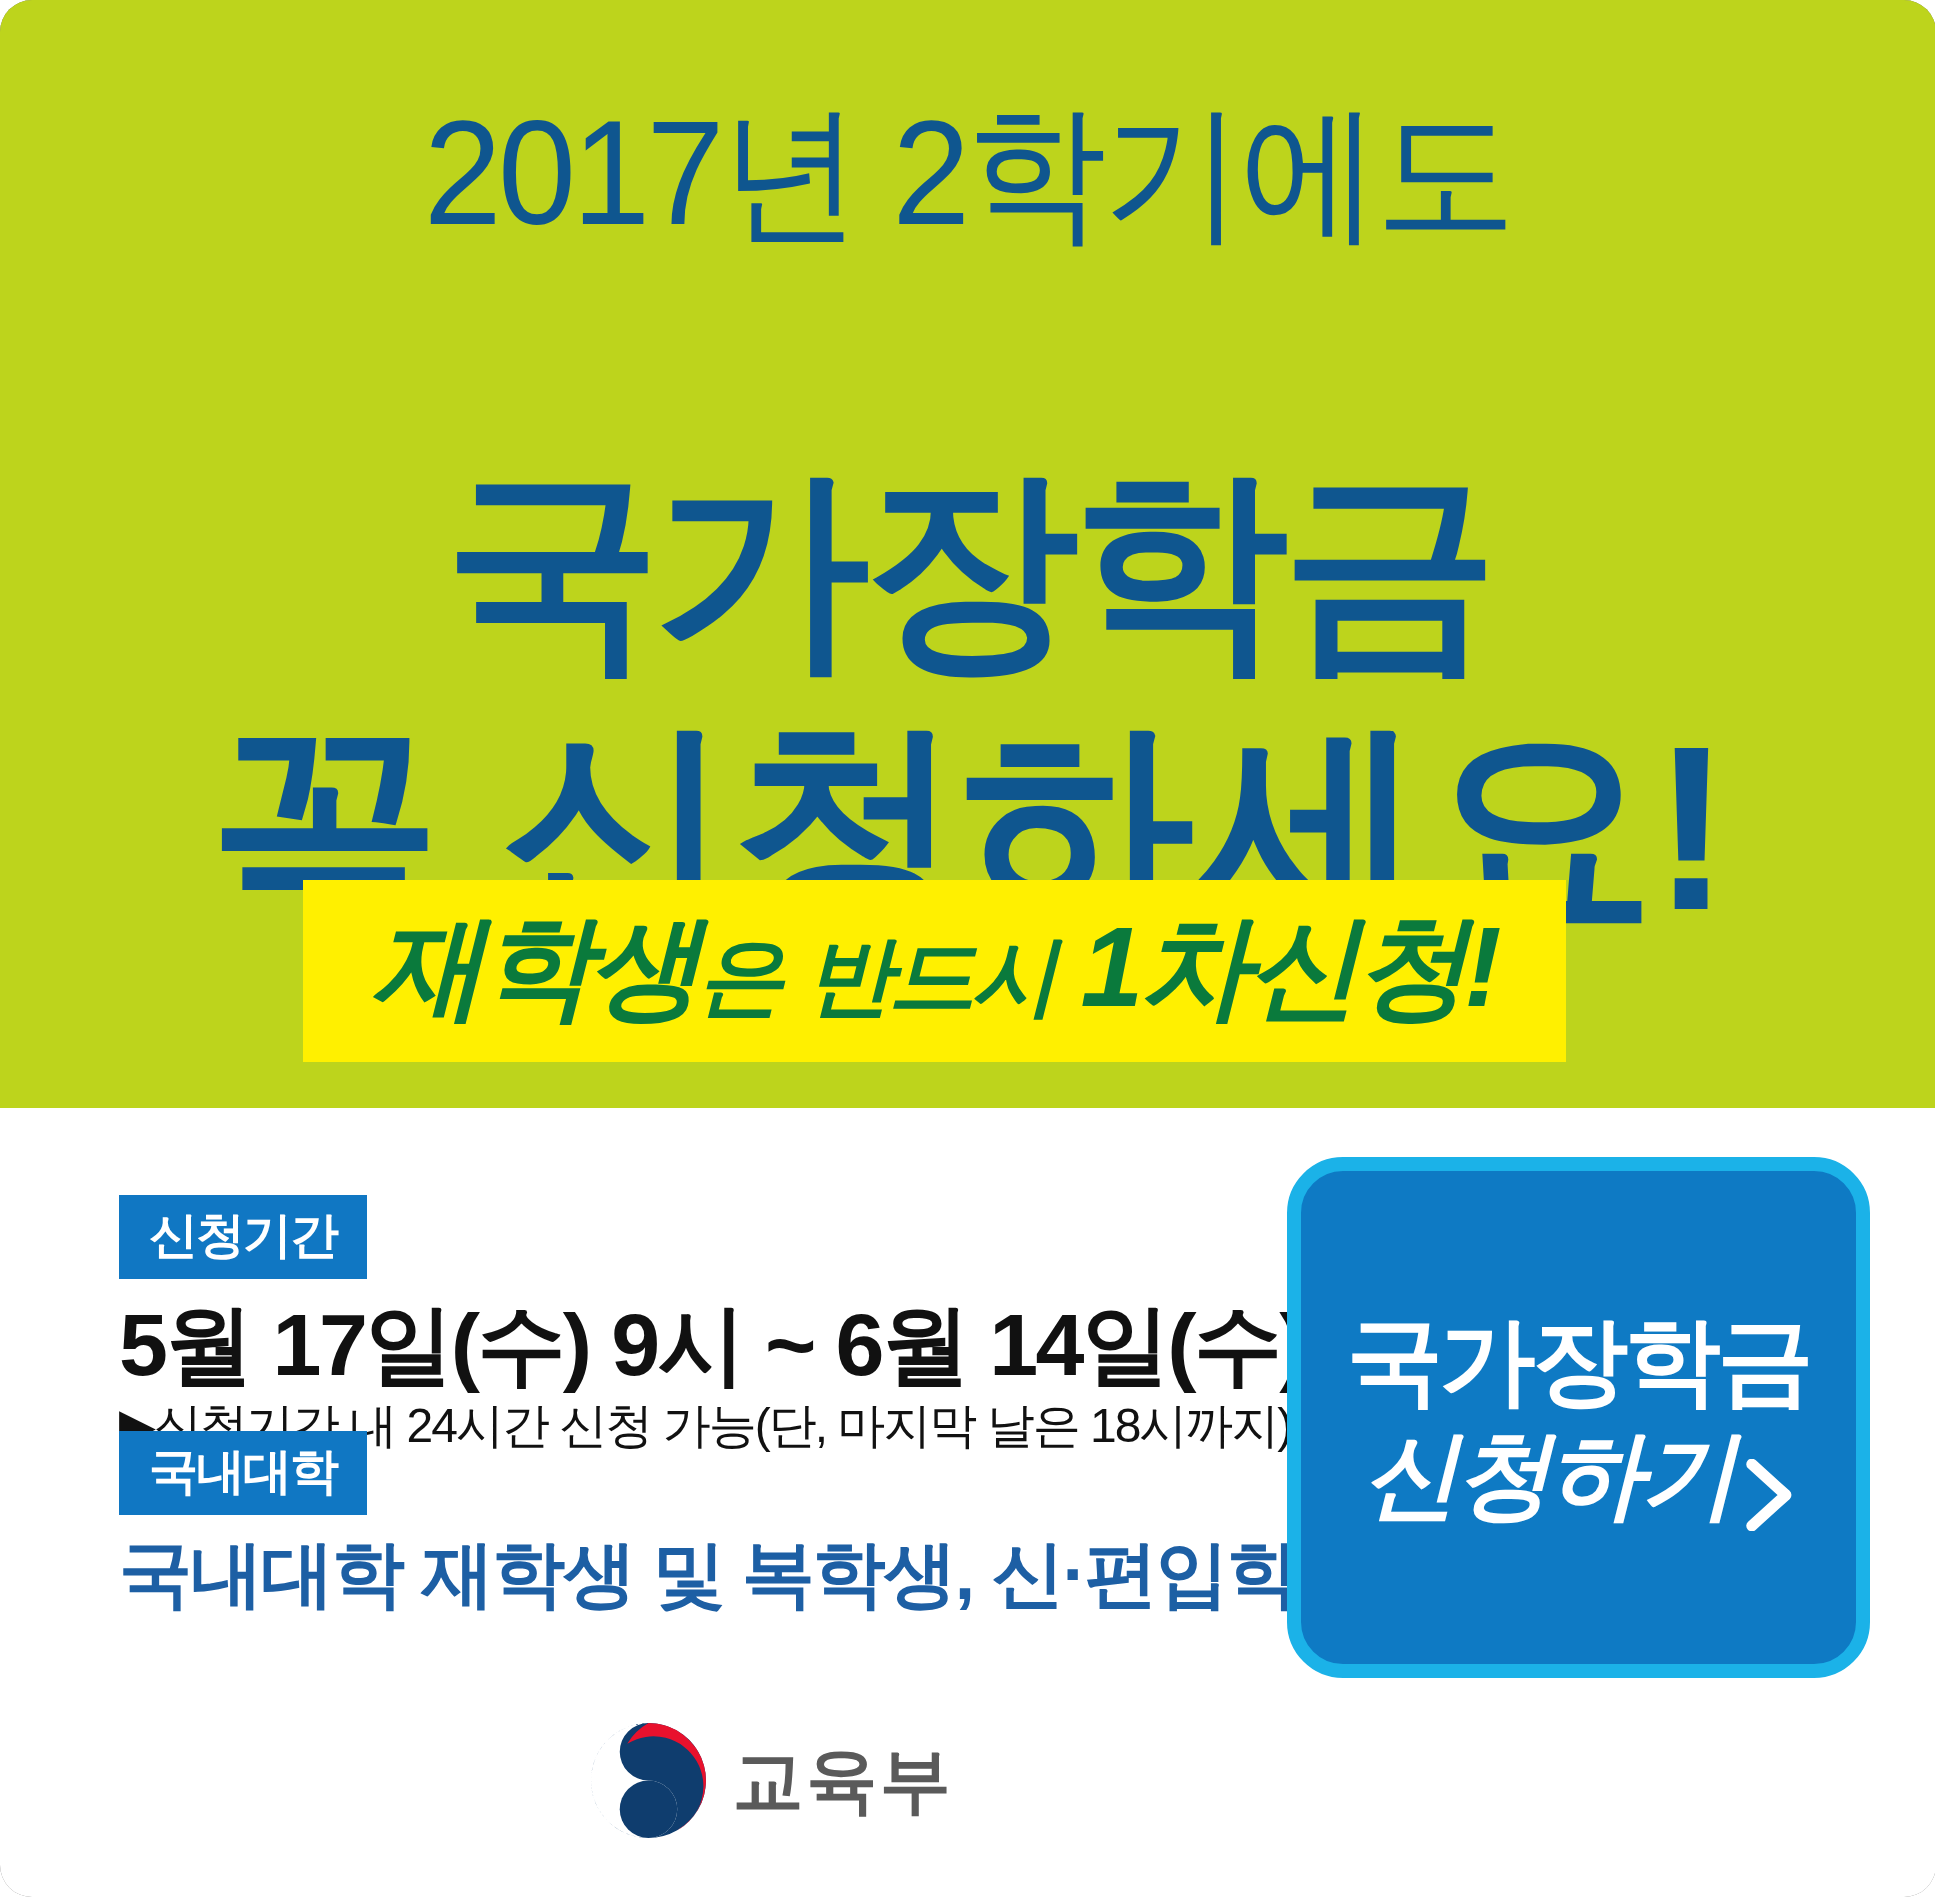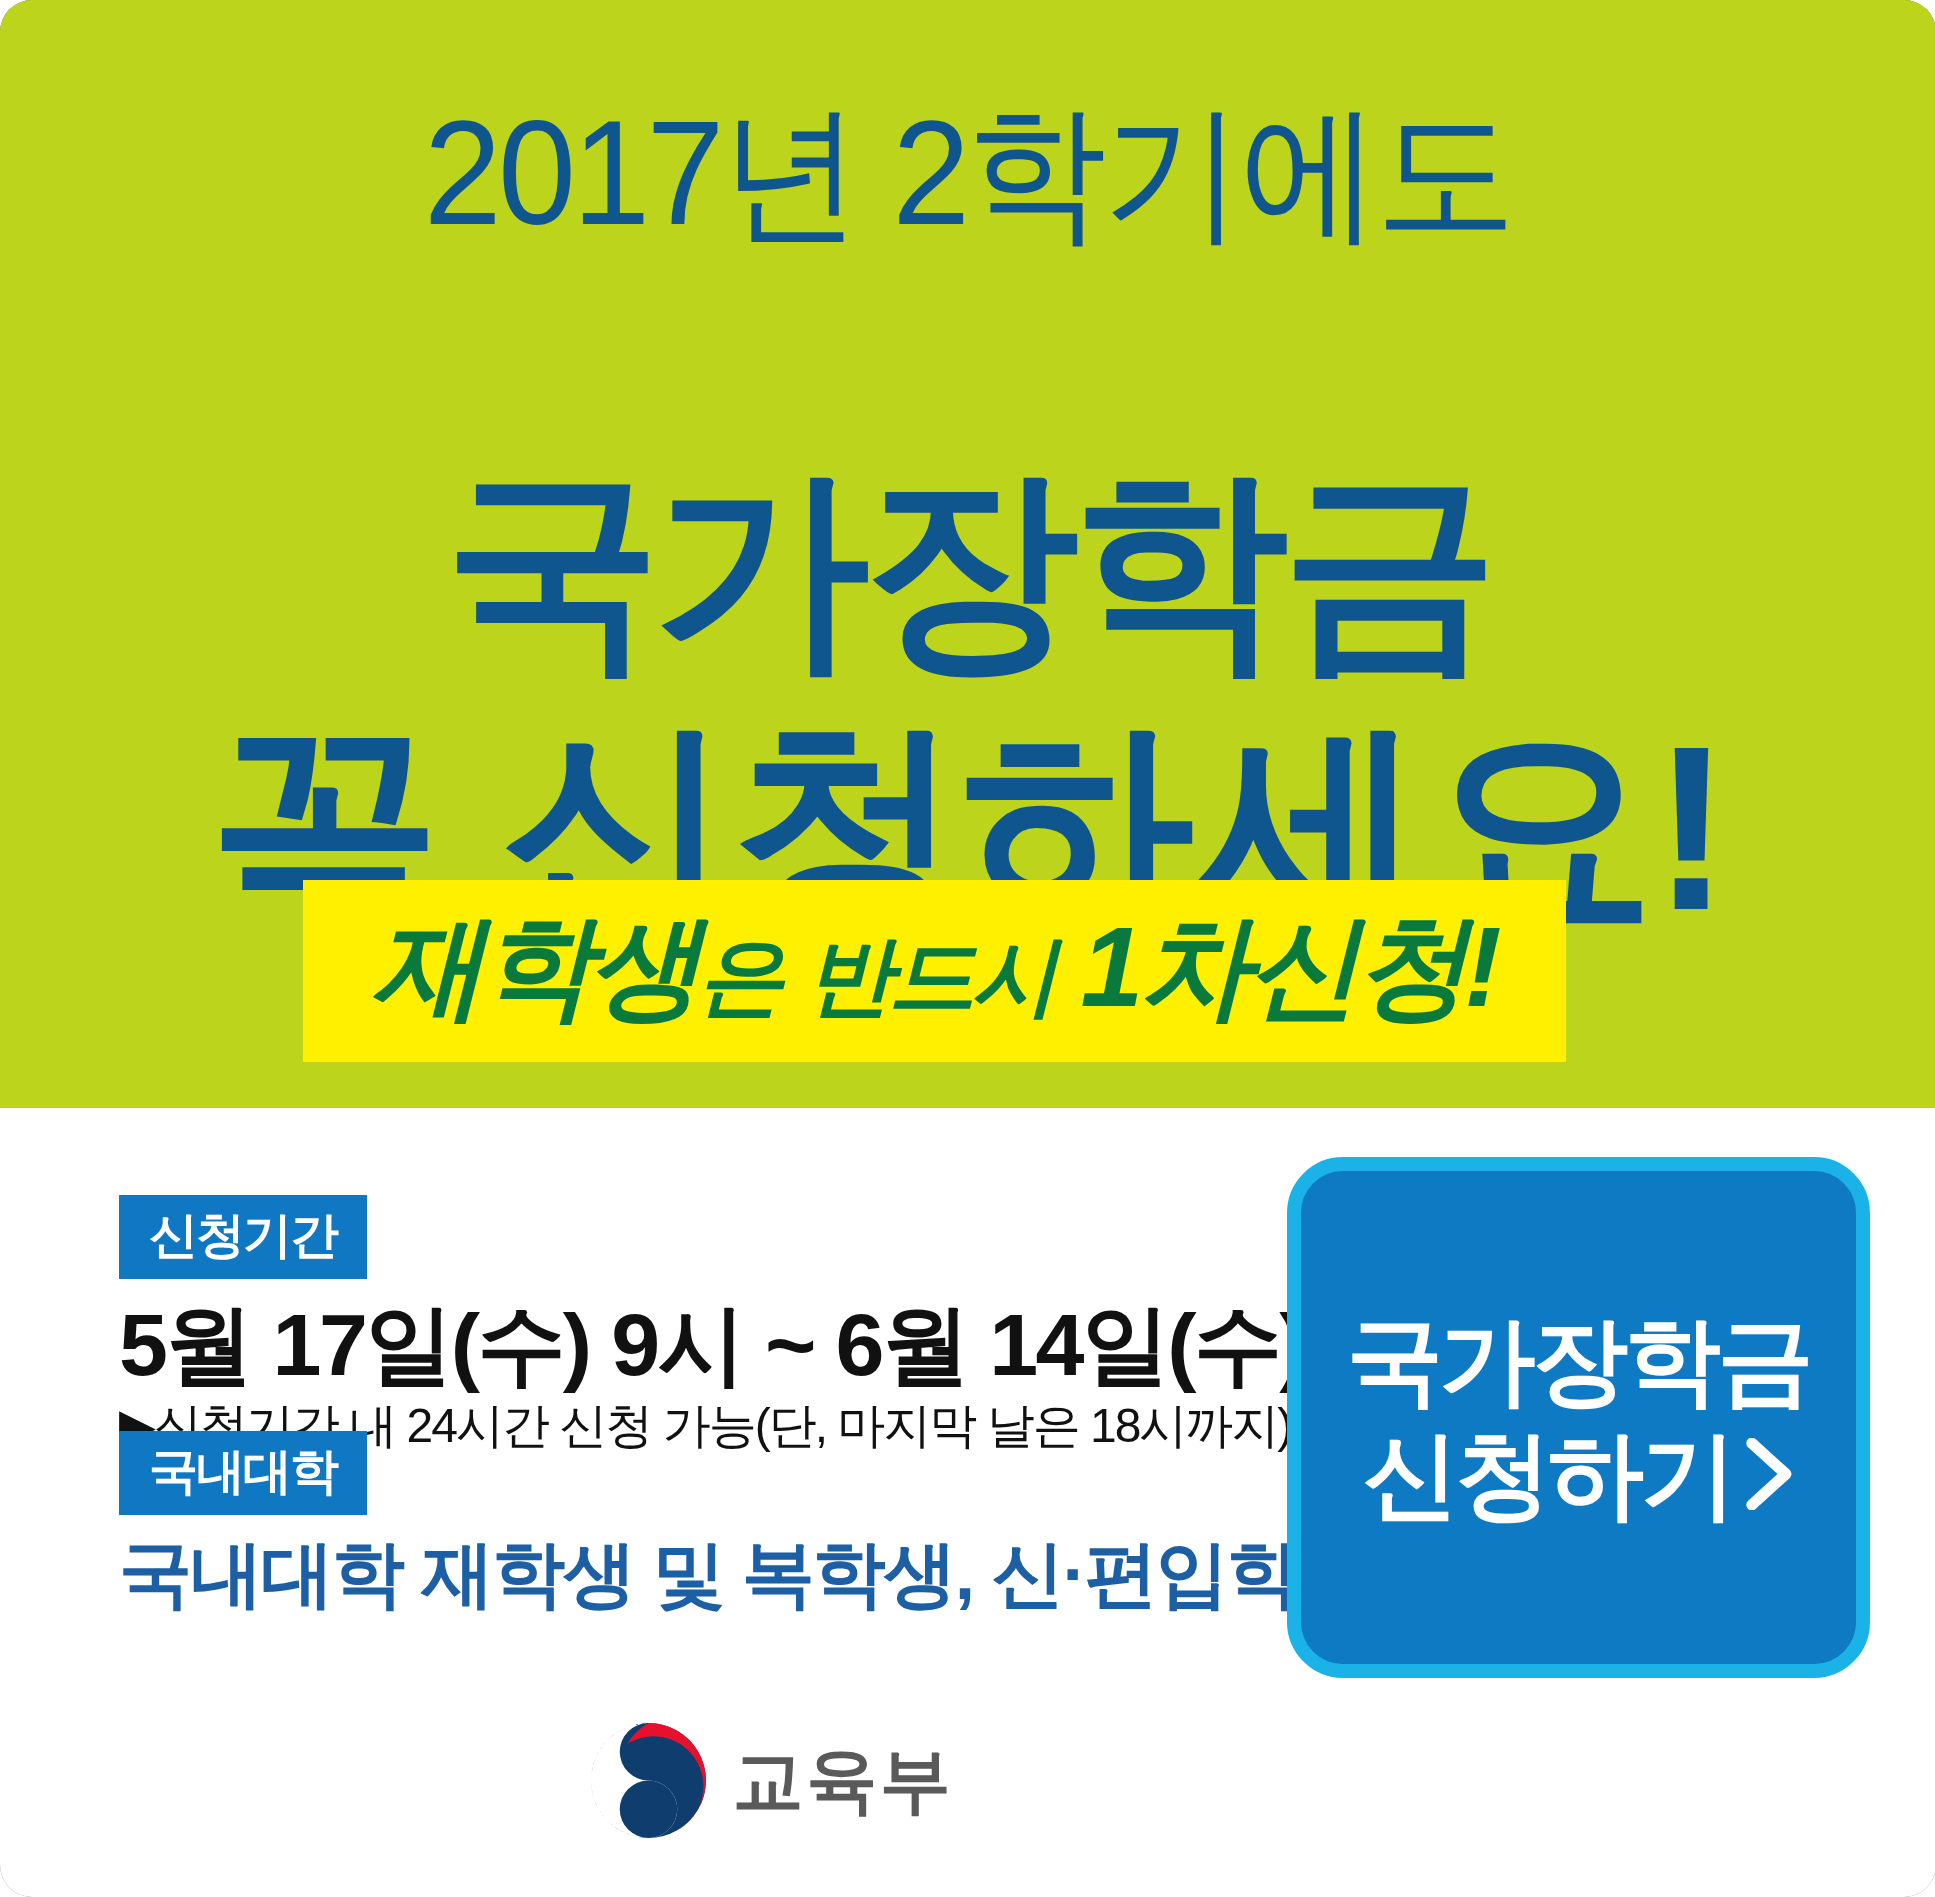--- a/index.html
+++ b/index.html
@@ -173,22 +173,23 @@
   .cta-line {
     color: #ffffff;
     font-size: 96px;
     line-height: 1.18;
     font-weight: 700;
     letter-spacing: -3.3px;
     white-space: nowrap;
   }
   .cta-line2 {
     display: flex;
-    align-items: center;
+    align-items: flex-end;
     gap: 11.8px;
+    font-style: italic;
   }
   .cta-chevron {
     display: inline-block;
     width: 49px;
     height: 72px;
   }
   .cta-chevron svg { display: block; }
 
   
   .footer {

